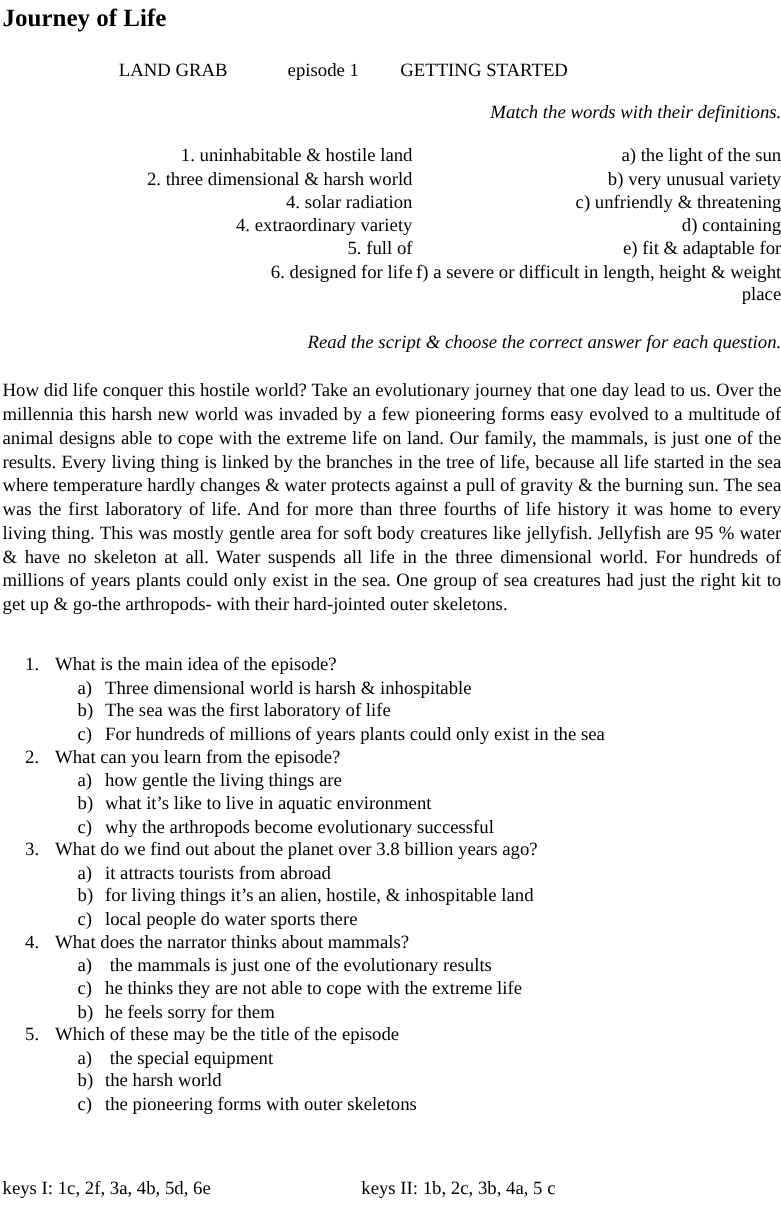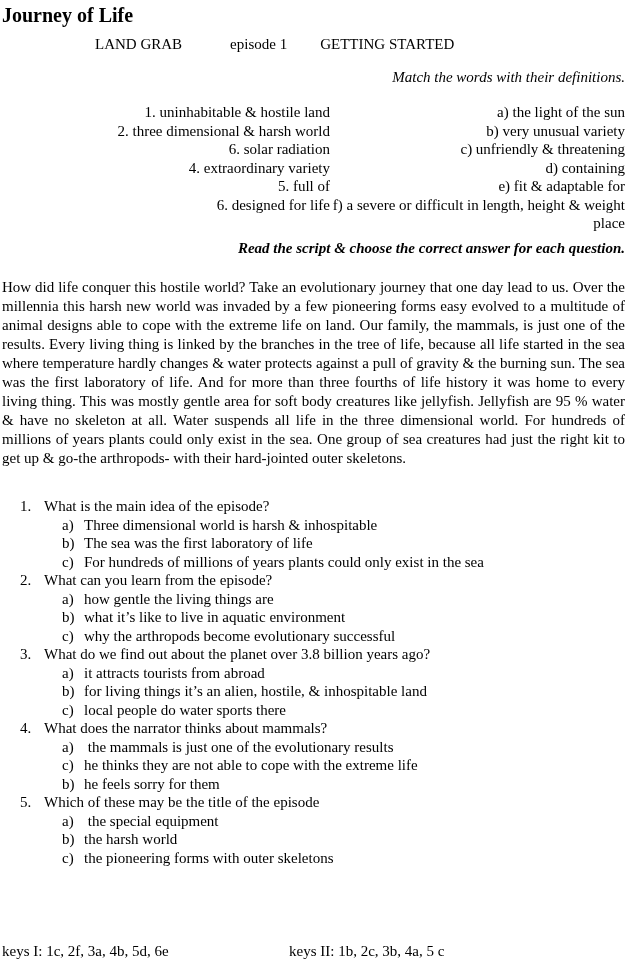--- a/index.html
+++ b/index.html
@@ -10,27 +10,27 @@
     font-family: "Liberation Serif", "DejaVu Serif", serif;
     font-size: 15px; line-height: 18.5px;
   }
   .page { position: relative; width: 625px; height: 967px; overflow: hidden; padding-left: 2px; background: #fff; }
 
   .title {
     margin: 0; padding-top: 3px;
     width: 508px; text-align: left;
     font-size: 20px; font-weight: bold; line-height: 24px;
   }
-  .subtitle-row { margin-top: 8px; padding-left: 93px; display: flex; }
+  .subtitle-row { margin-top: 21px; padding-left: 93px; display: flex; }
   .sub-ep { margin-left: 48px; }
   .sub-right { margin-left: 33px; }
 
   .instr { font-style: italic; margin: 0; text-align: right; }
   .instr-match { margin-top: 14px; }
-  .instr-read { margin-top: 6px; font-weight: bold; }
+  .instr-read { margin-top: 19px; }
 
   .match-grid { margin-top: 17px; }
   .match-row { display: flex; align-items: flex-start; text-align: right; }
   .match-left { width: 328px; flex: none; }
   .match-right { width: 295px; }
 
   .passage { margin: 21px 0 0 0; width: 623px; text-align: justify; line-height: 19px; }
 
   .questions { margin: 29px 0 16px 18px; }
   .q-row { }
@@ -59,21 +59,21 @@
   <div class="match-grid">
     <div class="match-row">
       <span class="match-left">1. uninhabitable &amp; hostile land</span>
       <span class="match-right">a) the light of the sun</span>
     </div>
     <div class="match-row">
       <span class="match-left">2. three dimensional &amp; harsh world</span>
       <span class="match-right">b) very unusual variety</span>
     </div>
     <div class="match-row">
-      <span class="match-left">6. solar radiation</span>
+      <span class="match-left">4. solar radiation</span>
       <span class="match-right">c) unfriendly &amp; threatening</span>
     </div>
     <div class="match-row">
       <span class="match-left">4. extraordinary variety</span>
       <span class="match-right">d) containing</span>
     </div>
     <div class="match-row">
       <span class="match-left">5. full of</span>
       <span class="match-right">e) fit &amp; adaptable for</span>
     </div>

